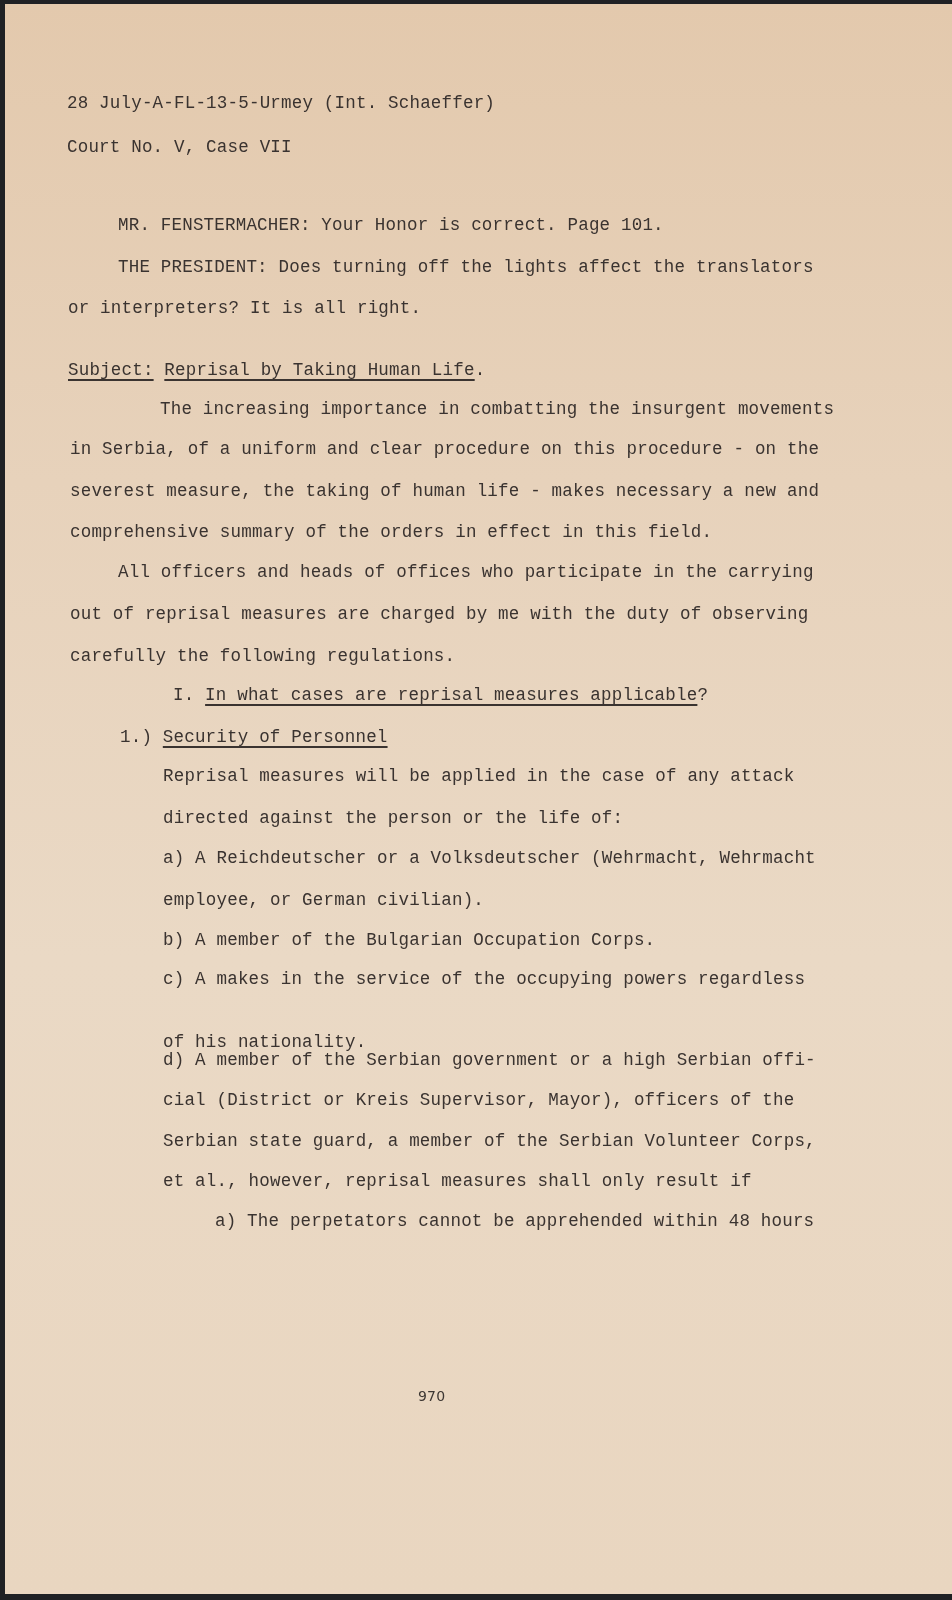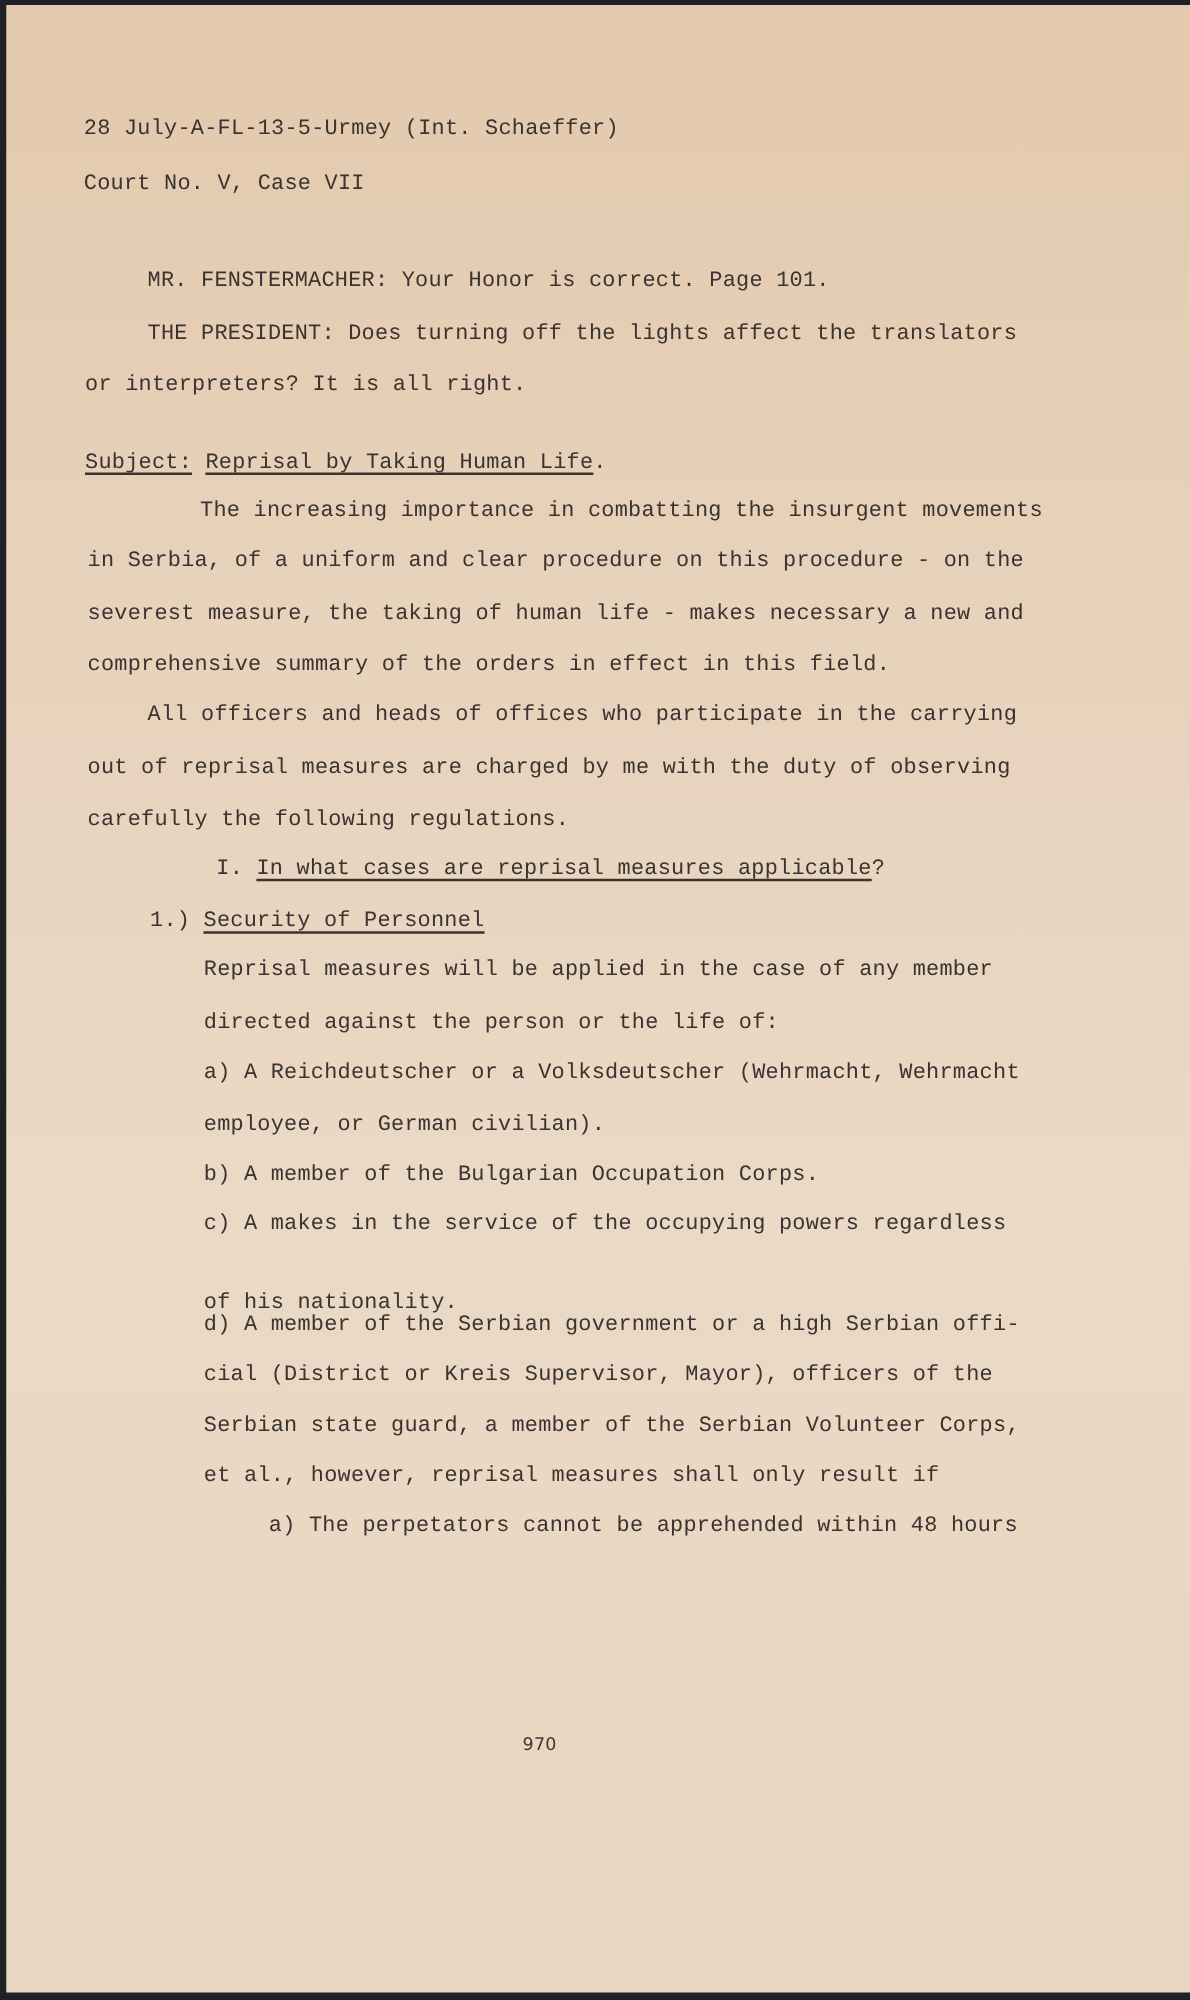--- a/index.html
+++ b/index.html
@@ -67,21 +67,21 @@
   <div class="line" style="left:65px; top:518px;">comprehensive summary of the orders in effect in this field.</div>
 
   <div class="line" style="left:113px; top:558px;">All officers and heads of offices who participate in the carrying</div>
   <div class="line" style="left:65px; top:600px;">out of reprisal measures are charged by me with the duty of observing</div>
   <div class="line" style="left:65px; top:642px;">carefully the following regulations.</div>
 
   <div class="line" style="left:168px; top:681px;"><span>I.</span> <span class="u">In what cases are reprisal measures applicable</span><span>?</span></div>
 
   <div class="line" style="left:115px; top:723px;"><span>1.)</span> <span class="u">Security of Personnel</span></div>
 
-  <div class="line" style="left:158px; top:762px;">Reprisal measures will be applied in the case of any member</div>
+  <div class="line" style="left:158px; top:762px;">Reprisal measures will be applied in the case of any attack</div>
   <div class="line" style="left:158px; top:804px;">directed against the person or the life of:</div>
   <div class="line" style="left:158px; top:844px;">a) A Reichdeutscher or a Volksdeutscher (Wehrmacht, Wehrmacht</div>
   <div class="line" style="left:158px; top:886px;">employee, or German civilian).</div>
   <div class="line" style="left:158px; top:926px;">b) A member of the Bulgarian Occupation Corps.</div>
   <div class="line" style="left:158px; top:965px;">c) A makes in the service of the occupying powers regardless</div>
   <div class="line" style="left:158px; top:1005px;margin-top:23px;">of his nationality.</div>
   <div class="line" style="left:158px; top:1046px;">d) A member of the Serbian government or a high Serbian offi-</div>
   <div class="line" style="left:158px; top:1086px;">cial (District or Kreis Supervisor, Mayor), officers of the</div>
   <div class="line" style="left:158px; top:1127px;">Serbian state guard, a member of the Serbian Volunteer Corps,</div>
   <div class="line" style="left:158px; top:1167px;">et al., however, reprisal measures shall only result if</div>

